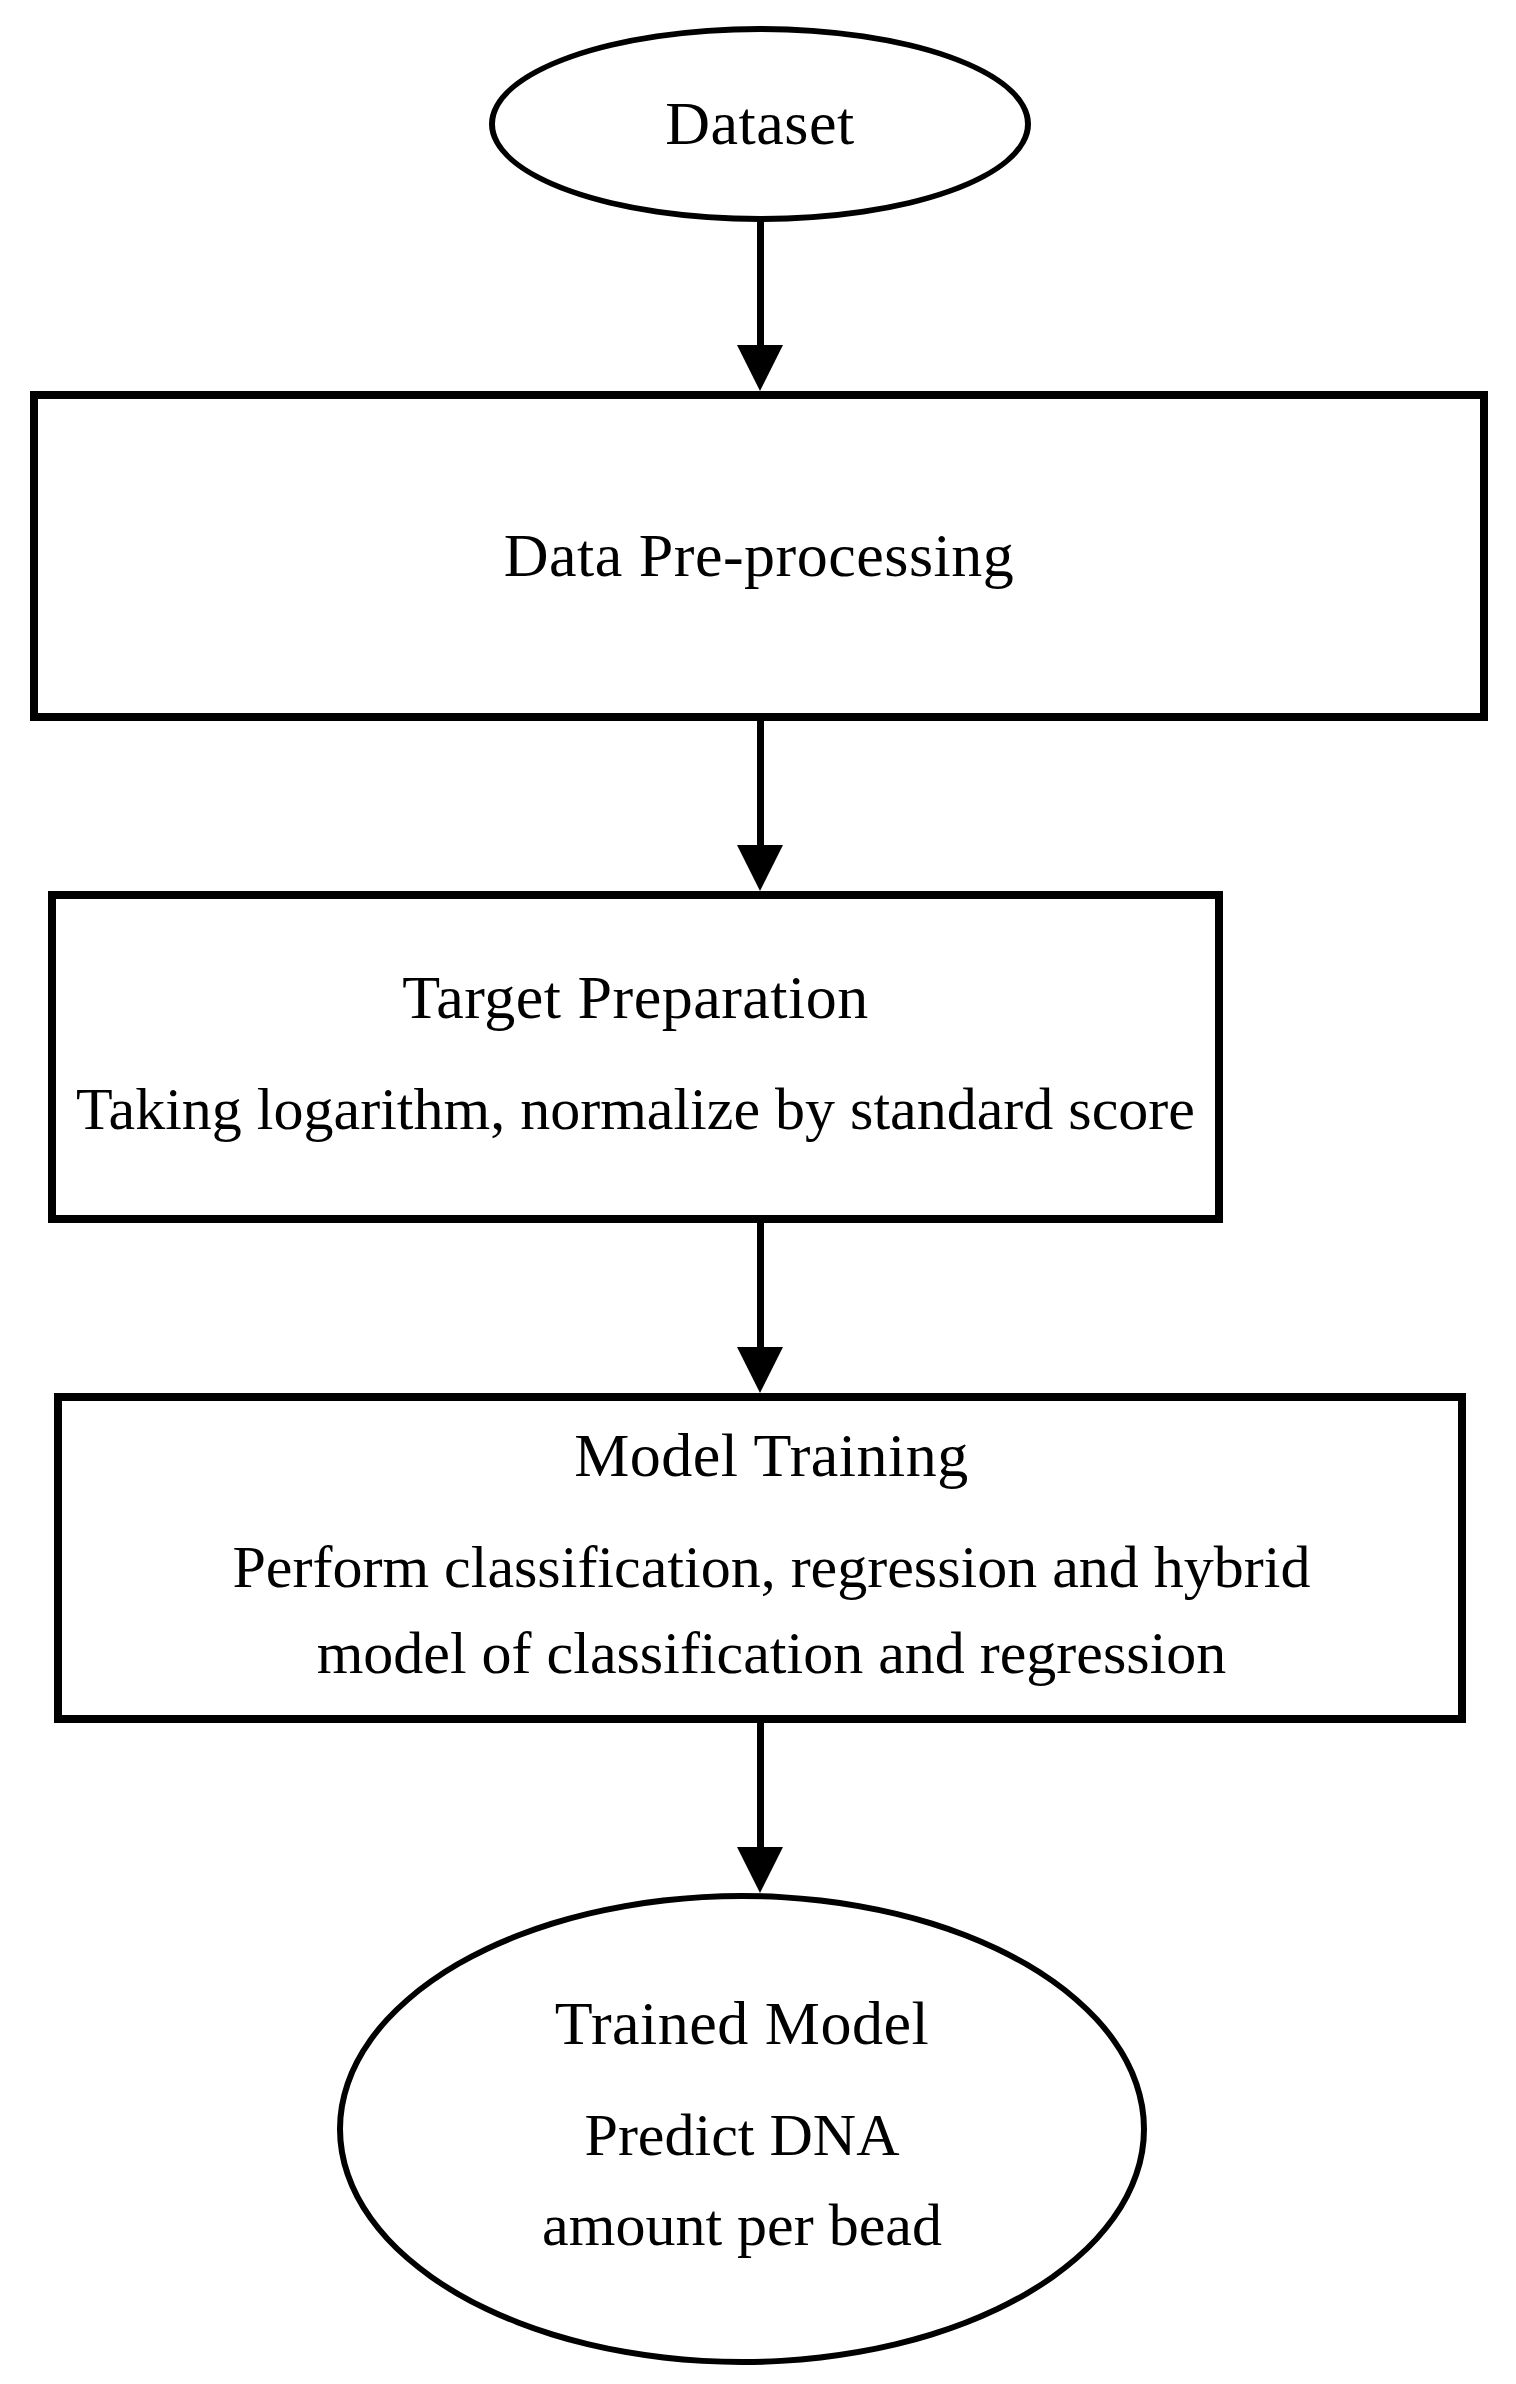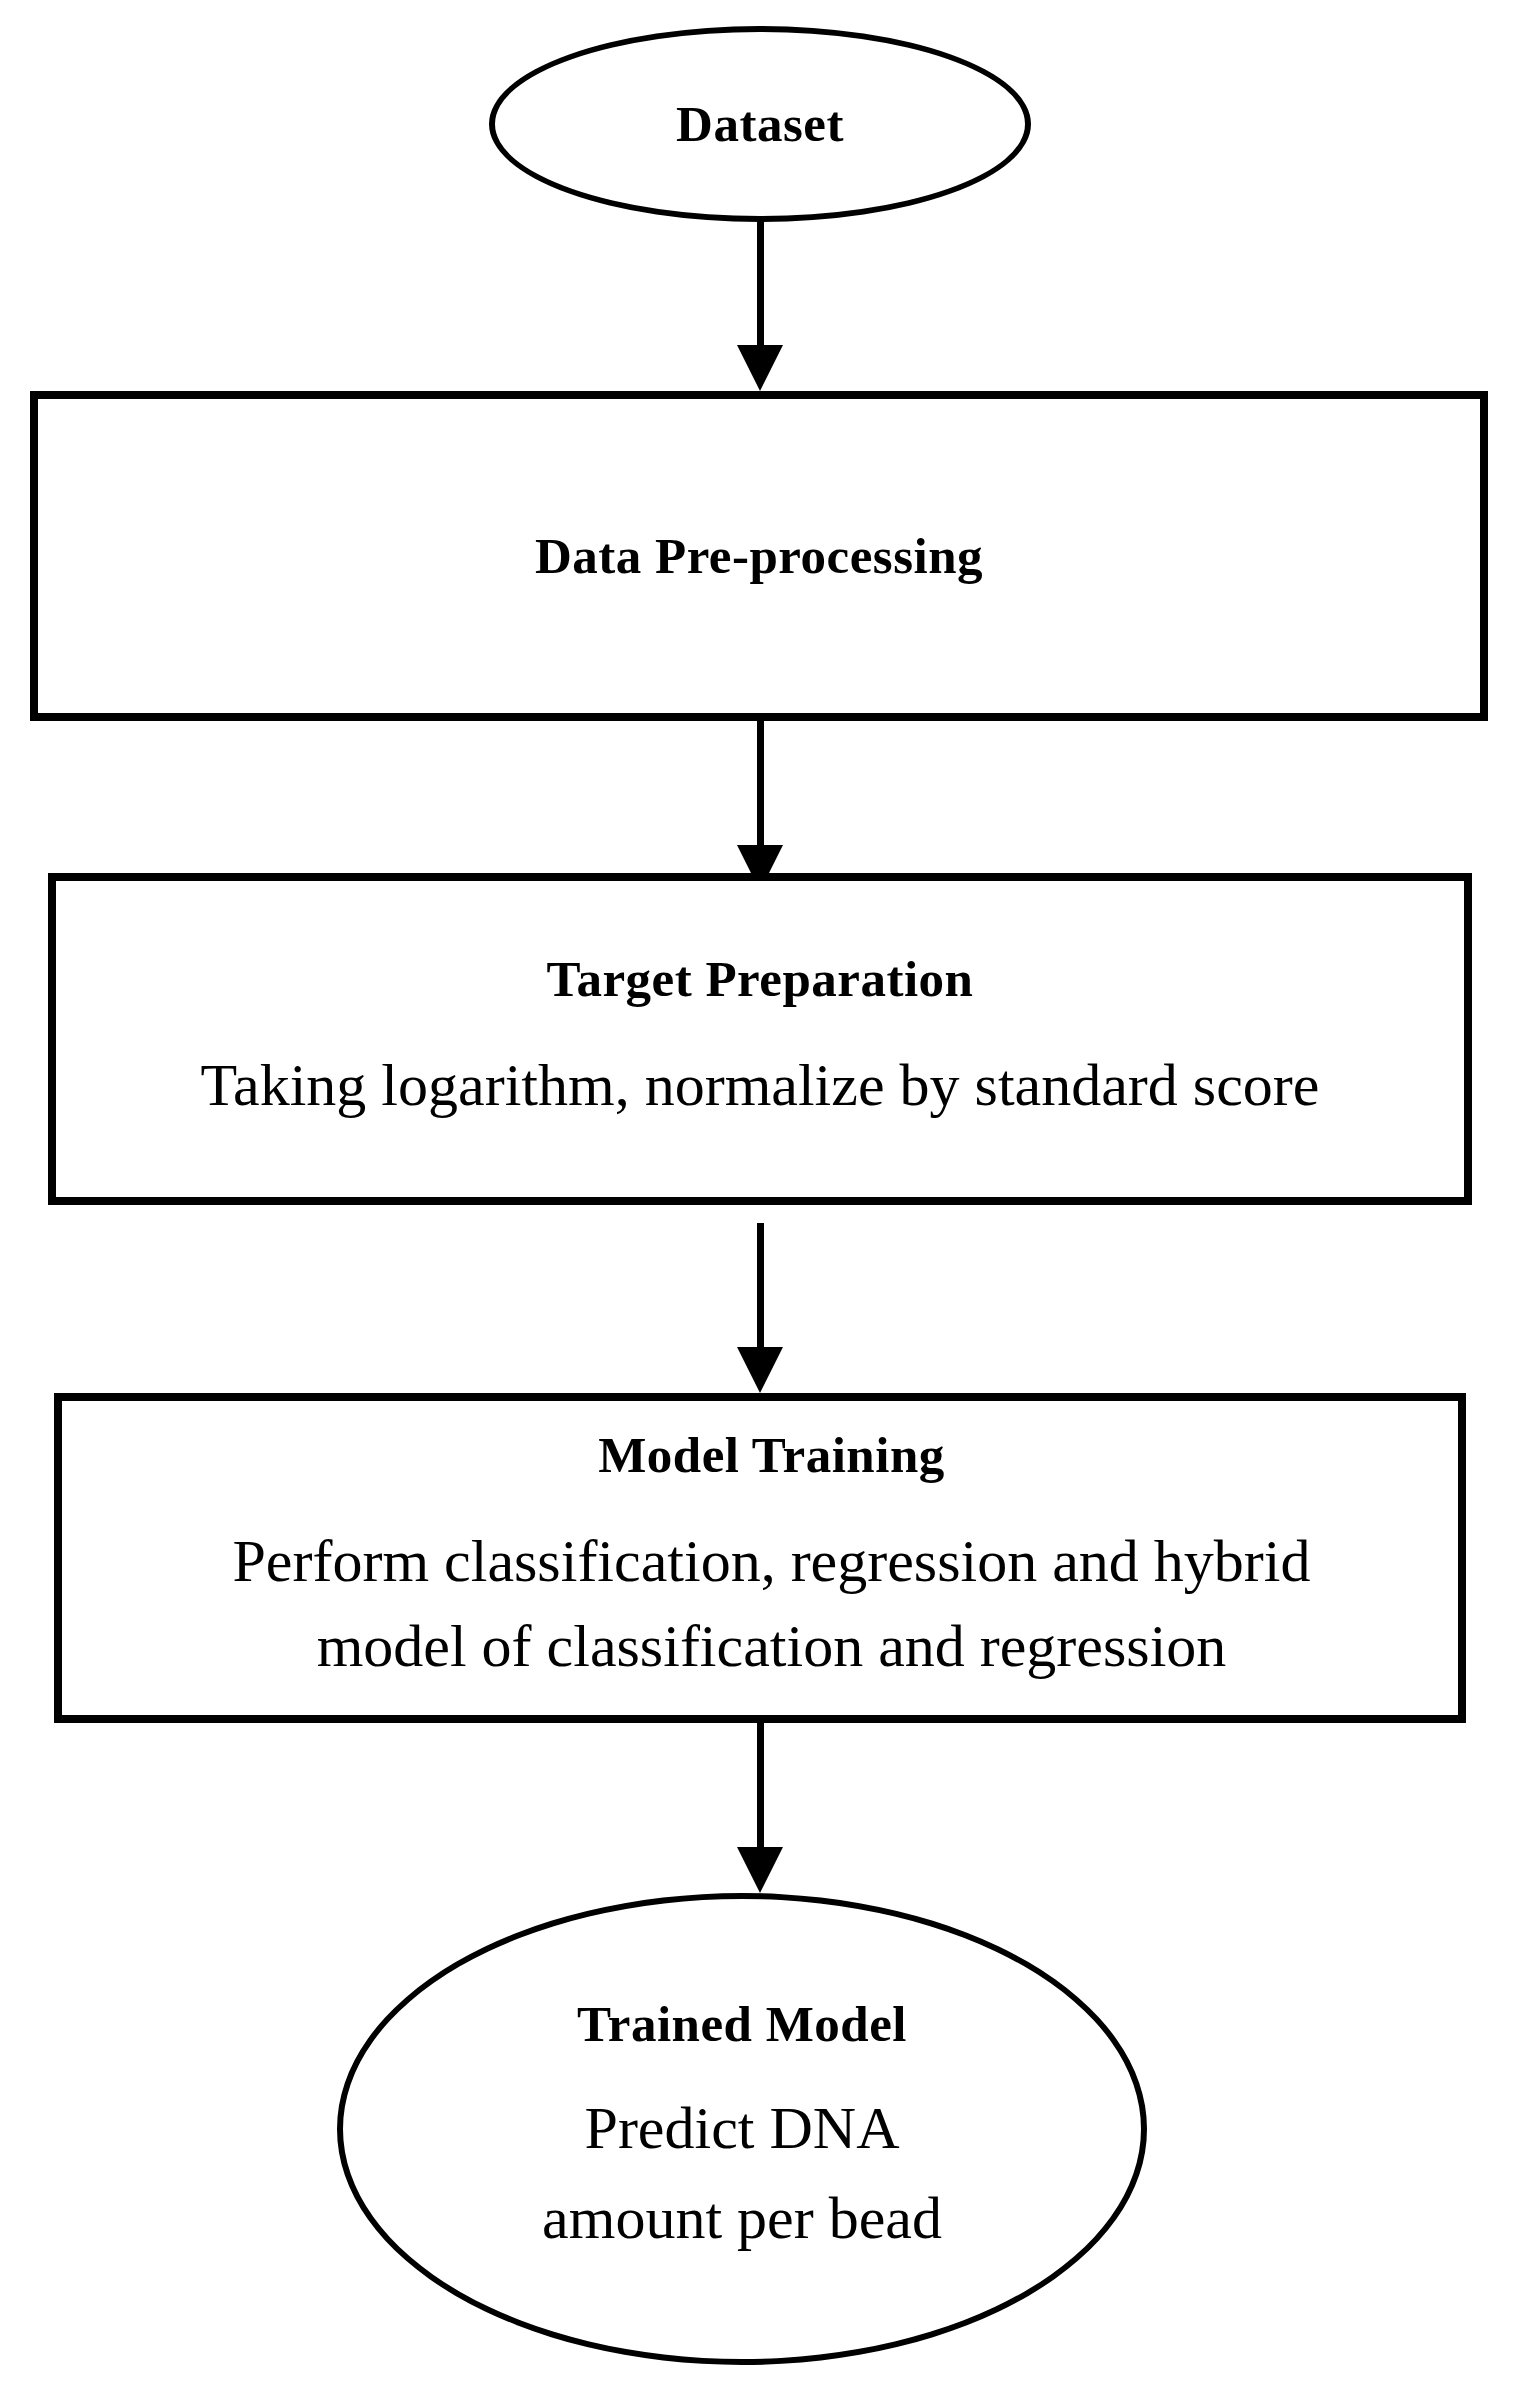--- a/index.html
+++ b/index.html
@@ -27,22 +27,22 @@
     text-align: center;
   }
   .rect {
     border: 8px solid var(--fg, #000000);
   }
   .ellipse {
     border: 6px solid var(--fg, #000000);
     border-radius: 50%;
   }
   .node-title {
-    font-weight: bold;
-    font-size: 51px;
+    font-weight: normal;
+    font-size: 62px;
     line-height: 1.15;
     letter-spacing: 0.5px;
   }
   .node-body {
     font-size: 60px;
     line-height: 1.42;
     margin-top: 34px;
   }
   .node-body .line {
     display: block;
@@ -88,21 +88,21 @@
 
   <div class="node rect" style="left:30px; top:391px; width:1458px; height:330px;gap:24px;">
     <div class="node-title">Data Pre-processing</div>
   </div>
 
   <div class="arrow" style="top:721px;">
     <div class="arrow-stem" style="height:124px;"></div>
     <div class="arrow-head"></div>
   </div>
 
-  <div class="node rect" style="left:48px; top:873px; width:1424px; height:332px;">
+  <div class="node rect" style="left:48px; top:891px; width:1175px; height:332px;">
     <div class="node-title">Target Preparation</div>
     <div class="node-body">
       <span class="line">Taking logarithm, normalize by standard score</span>
     </div>
   </div>
 
   <div class="arrow" style="top:1223px;">
     <div class="arrow-stem" style="height:124px;"></div>
     <div class="arrow-head"></div>
   </div>

